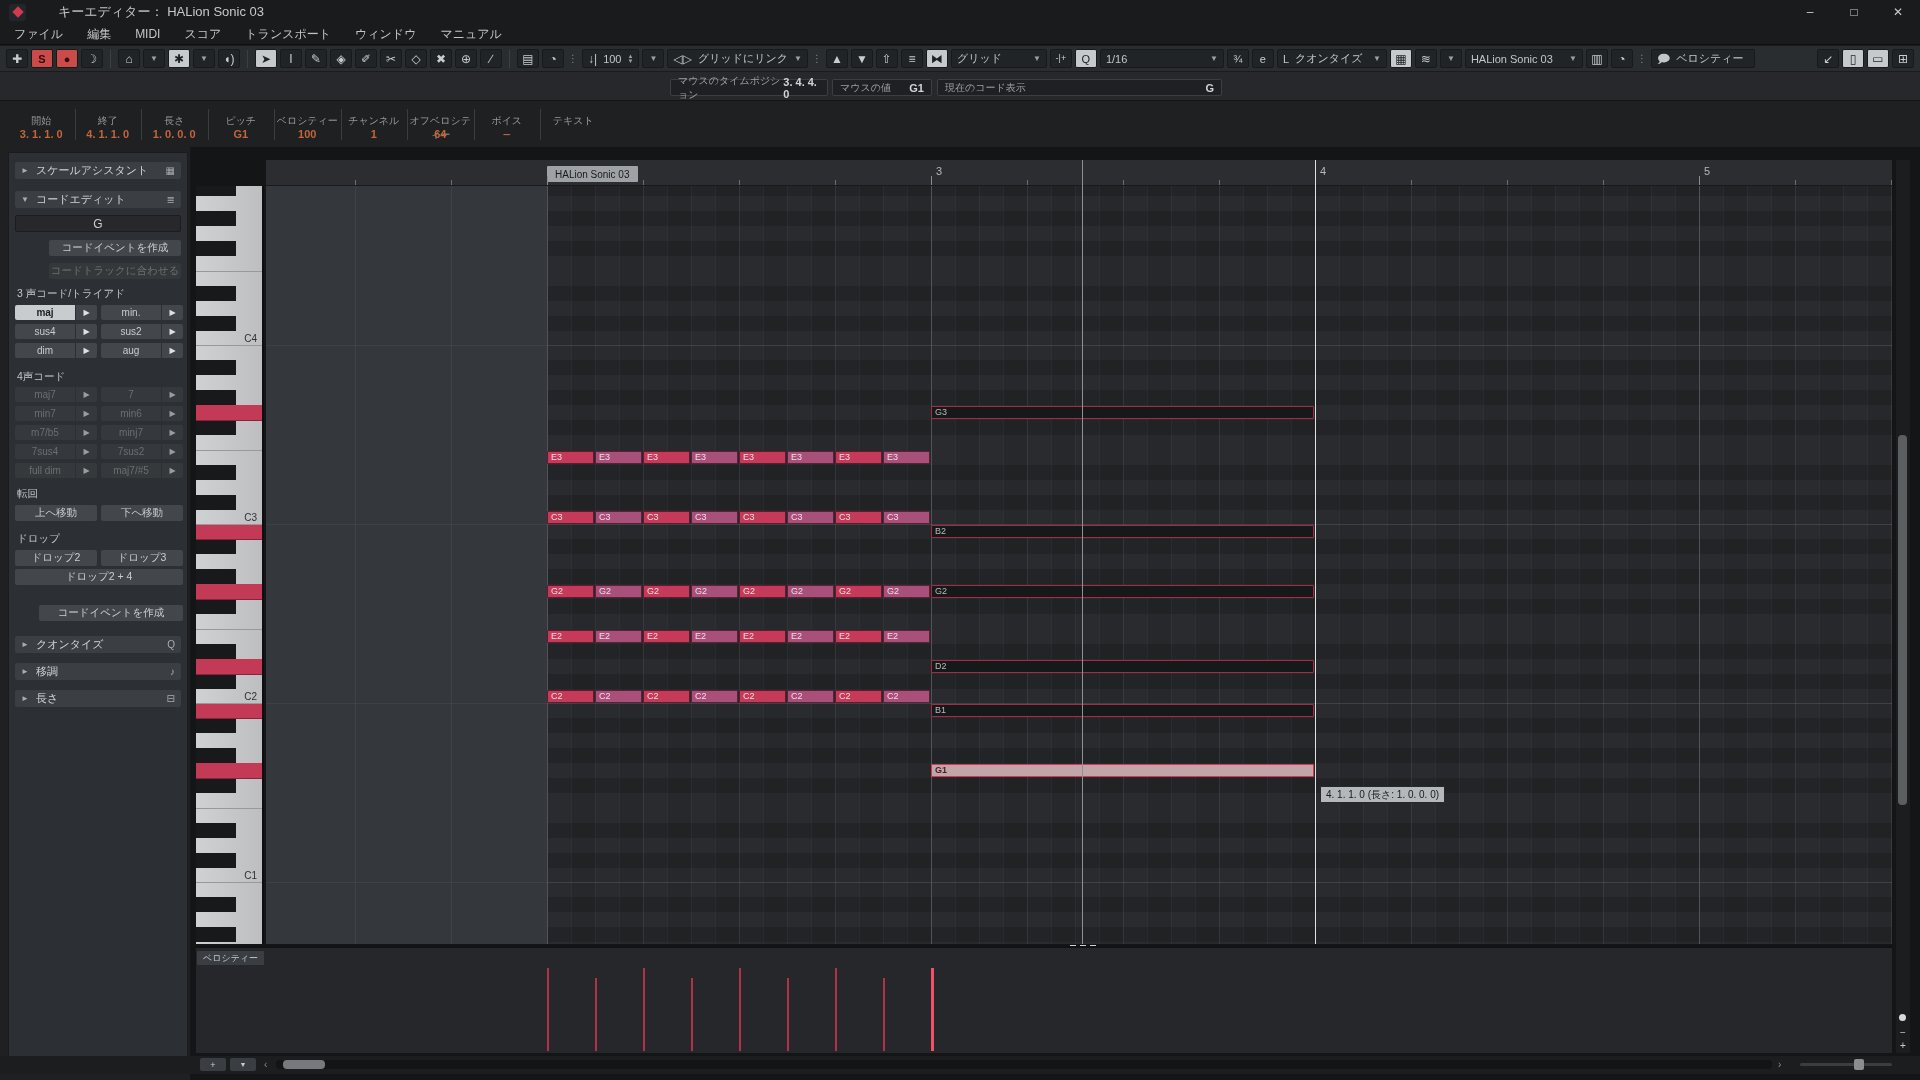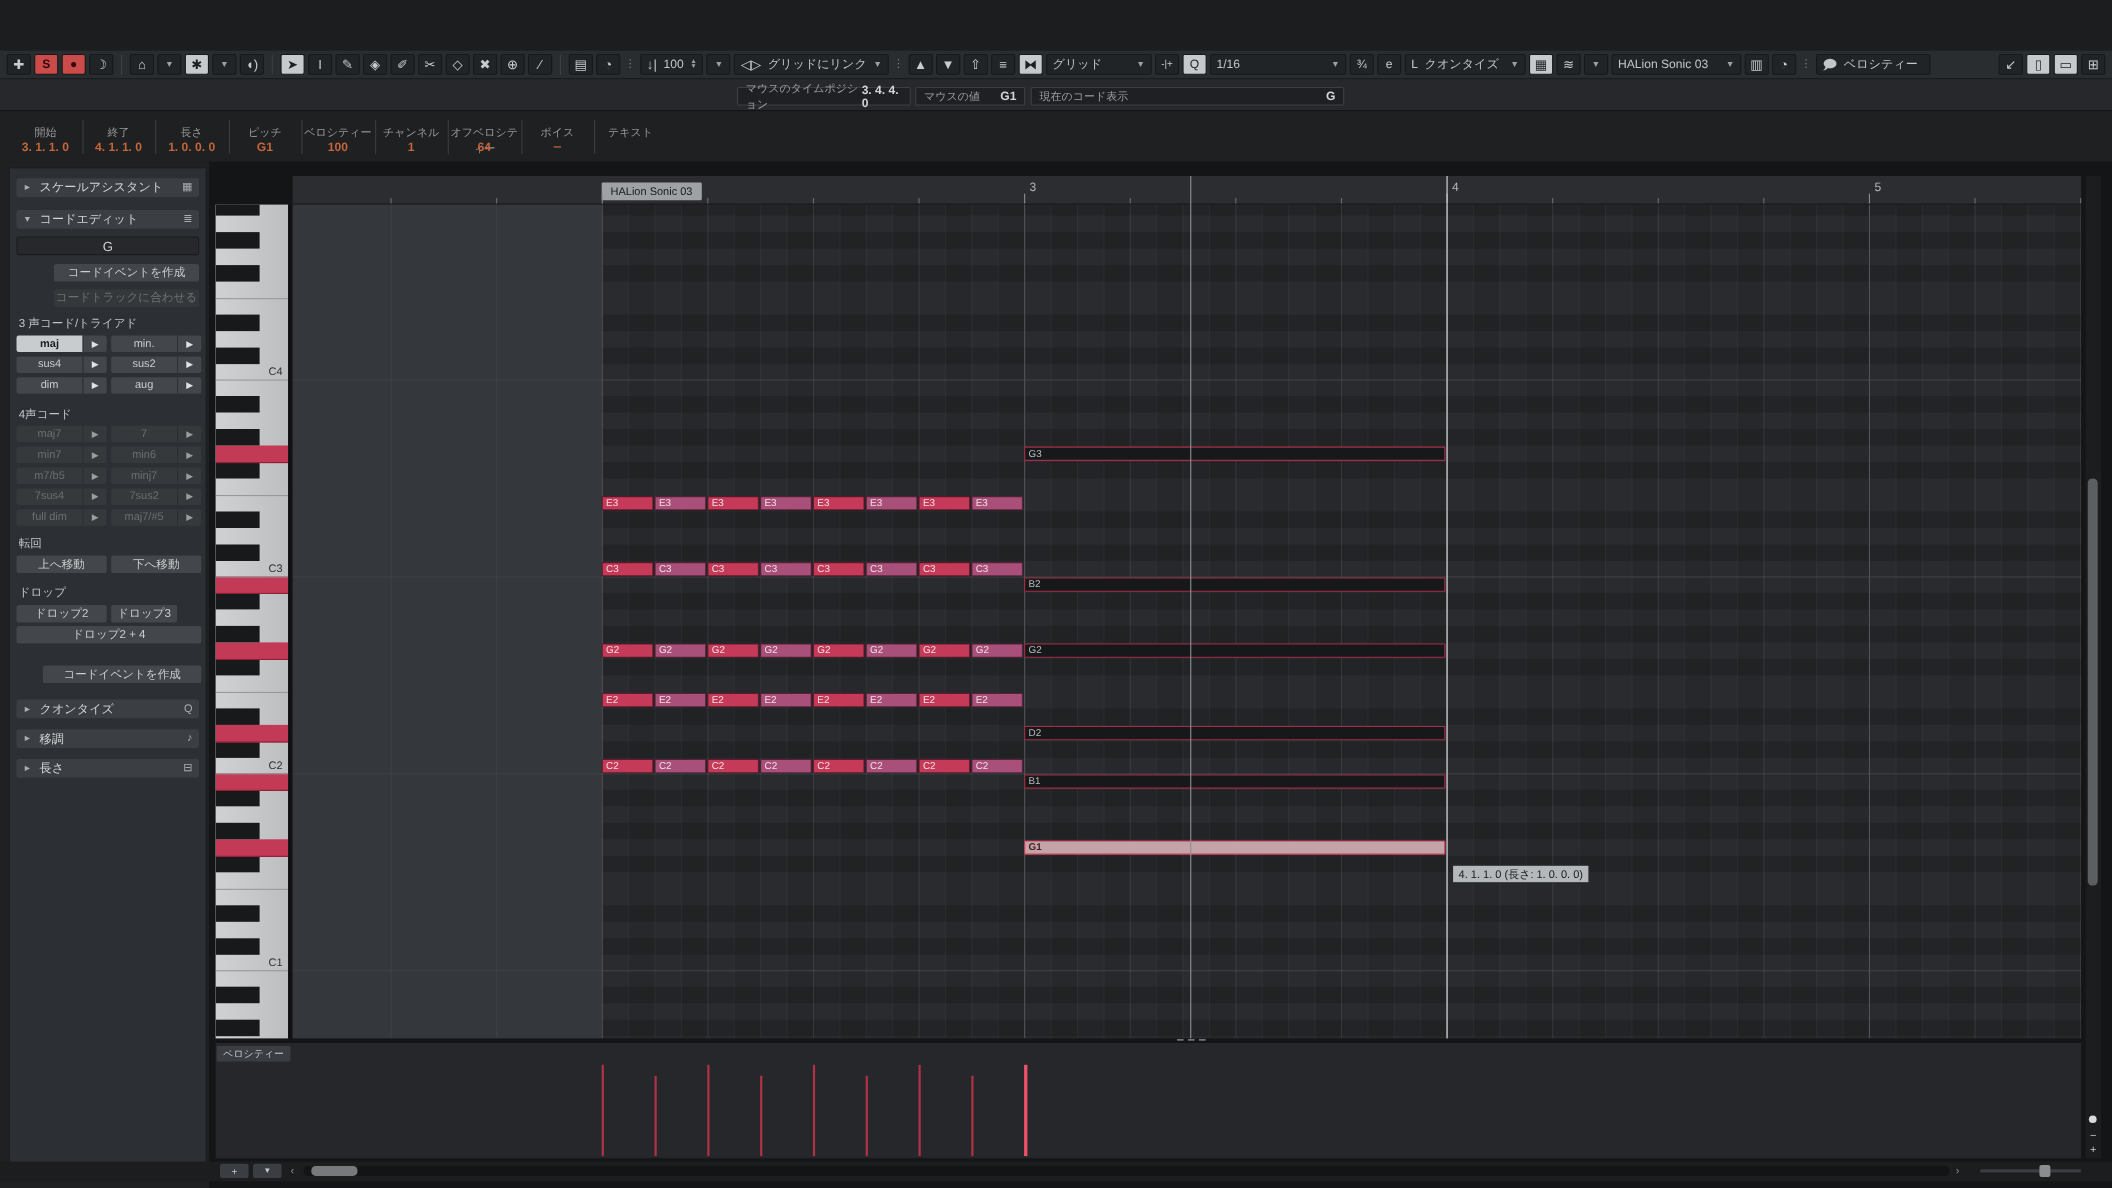--- a/index.html
+++ b/index.html
@@ -117,21 +117,39 @@
   #v-scroll{left:1896px;top:160px;width:14px;height:893px;background:#1b1d1f;}
   #v-thumb{position:absolute;left:2px;top:275px;width:9px;height:370px;background:#5c5f62;border-radius:4px;}
   #v-dot{position:absolute;left:3px;top:854px;width:7px;height:7px;border-radius:50%;background:#d8dadc;}
   .vz{position:absolute;left:0;width:14px;text-align:center;color:#c9ccce;font-size:10px;line-height:10px;}
 </style>
 </head>
 <body>
 
 <div id="app">
 
-
+  <div class="abs" id="titlebar">
+    <div id="app-logo"></div>
+    <div id="title-text">キーエディター： HALion Sonic 03</div>
+    <div id="win-controls">
+      <div class="win-btn">–</div>
+      <div class="win-btn">□</div>
+      <div class="win-btn">✕</div>
+    </div>
+  </div>
+
+  <div class="abs" id="menubar">
+      <div class="menu-item" style="position: relative;">ファイル</div>
+      <div class="menu-item" style="position: relative;">編集</div>
+      <div class="menu-item" style="position: relative;">MIDI</div>
+      <div class="menu-item" style="position: relative;">スコア</div>
+      <div class="menu-item" style="position: relative;">トランスポート</div>
+      <div class="menu-item" style="position: relative;">ウィンドウ</div>
+      <div class="menu-item" style="position: relative;">マニュアル</div>
+    </div>
 
   <div class="abs" id="toolbar">
     <div class="tb-btn">
         <span class="tb-glyph">✚</span>
       </div>
     <div class="tb-btn red">S</div>
     <div class="tb-btn red">
         <span>●</span>
       </div>
     <div class="tb-btn">
@@ -431,21 +449,21 @@
       </div>
       <div class="chord-btn disabled" style="top: 310px; left: 92px; width: 82px;">
         <div class="chord-main">maj7/#5</div>
         <div class="chord-arrow">▶</div>
       </div>
       <div class="ins-label" style="top: 334px;">転回</div>
       <div class="ins-btn" style="top: 352px; left: 6px; width: 82px;">上へ移動</div>
       <div class="ins-btn" style="top: 352px; left: 92px; width: 82px;">下へ移動</div>
       <div class="ins-label" style="top: 379px;">ドロップ</div>
       <div class="ins-btn" style="top: 397px; left: 6px; width: 82px;">ドロップ2</div>
-      <div class="ins-btn" style="top: 397px; left: 92px; width: 60px;">ドロップ3</div>
+      <div class="ins-btn" style="top: 397px; left: 92px; width: 82px;">ドロップ3</div>
       <div class="ins-btn" style="top: 416px; left: 6px; width: 168px;">ドロップ2 + 4</div>
       <div class="ins-btn" style="top: 452px; left: 30px; width: 144px;">コードイベントを作成</div>
       <div class="ins-header" style="top: 483px;">
         <div class="ins-arrow">►</div>
         <span>クオンタイズ</span>
         <div class="ins-hicon">Q</div>
       </div>
       <div class="ins-header" style="top: 510px;">
         <div class="ins-arrow">►</div>
         <span>移調</span>

